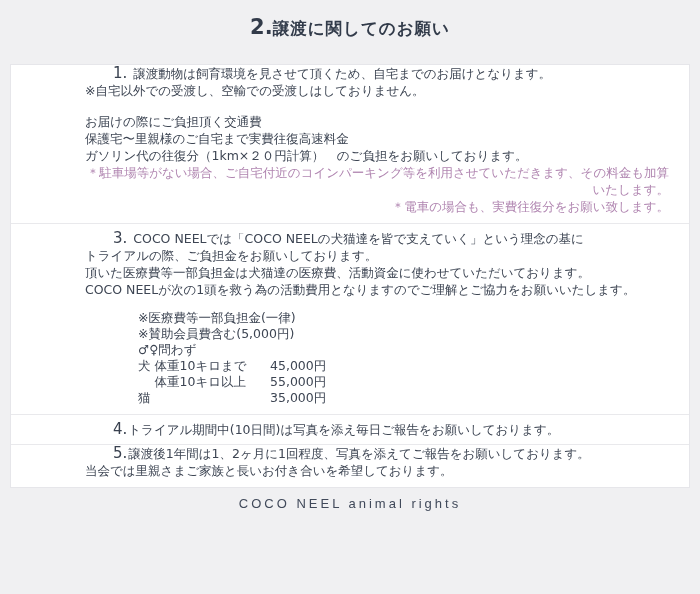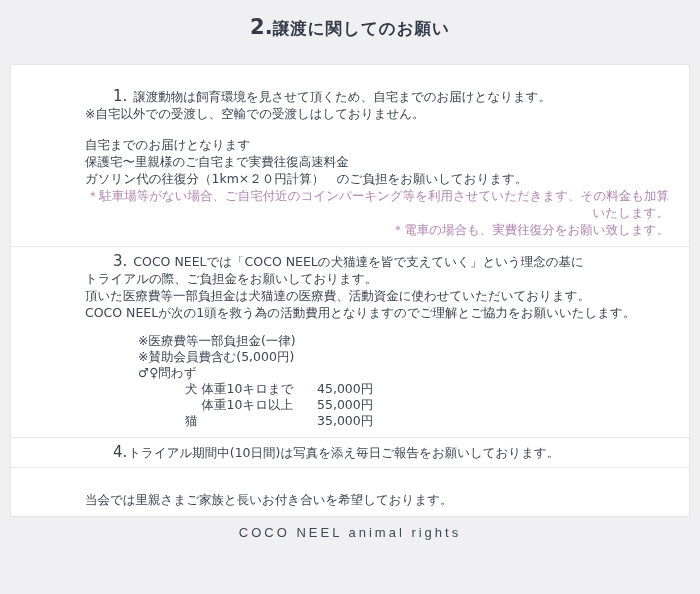--- a/index.html
+++ b/index.html
@@ -11,33 +11,33 @@
   }
   .title {
     height:64px; padding-top:15px; text-align:center;
     color:#323b4a; font-weight:700; font-size:16.5px; letter-spacing:1px;
   }
   .title .title-num { font-size:21px; font-weight:600; letter-spacing:0; }
   .box {
     margin:0 10px; background:#ffffff;
     border:1px solid #e6e6ea;
   }
-  .section { padding:23px 20px 8px 74px; border-bottom:1px solid #e9e9ec; font-size:12.5px; line-height:17px; }
+  .section { padding:0 20px 8px 74px; border-bottom:1px solid #e9e9ec; font-size:12.5px; line-height:17px; }
   .section:last-child { border-bottom:none; }
   .s2 { padding-bottom:4px; }
   .s3 { padding-top:6px; }
   .s4 { padding-top:6px; padding-bottom:6px; }
   .numline { margin-left:28px; }
   .num { font-size:15px; margin-right:6px; color:#39414f; }
   .num-tight { margin-right:1px; }
   .para-transport { margin-top:14px; }
   .pink { color:#b085b0;text-align:right; }
   .fee-block { margin-left:53px; margin-top:12px; line-height:15px; }
   .fee-block .line { line-height:16px; }
-  .fee-row { display:flex; line-height:16px; white-space:pre;margin-left:47px; }
+  .fee-row { display:flex; line-height:16px; white-space:pre; }
   .fee-label { width:132px; }
   .footer {
     margin-top:8px; text-align:center;
     font-family:"Liberation Sans",sans-serif;
     font-size:13px; letter-spacing:3px; color:#40495a;
   }
 </style>
 </head>
 <body>
 
@@ -48,21 +48,21 @@
   </h1>
 
   <div class="box">
 
     <div class="section s1">
       <div class="numline">
         <span class="num">1.</span><span>譲渡動物は飼育環境を見させて頂くため、自宅までのお届けとなります。</span>
       </div>
       <div class="line">※自宅以外での受渡し、空輸での受渡しはしておりません。</div>
       <div class="para-transport">
-        <div class="line">自宅までのお届けとなります</div>
+        <div class="line">お届けの際にご負担頂く交通費</div>
         <div class="line">保護宅〜里親様のご自宅まで実費往復高速料金</div>
         <div class="line">ガソリン代の往復分（1km×２０円計算）　のご負担をお願いしております。</div>
       </div>
       <div class="pink">
         <div class="line">＊駐車場等がない場合、ご自宅付近のコインパーキング等を利用させていただきます、その料金も加算いたします。</div>
         <div class="line">＊電車の場合も、実費往復分をお願い致します。</div>
       </div>
     </div>
 
 
@@ -89,20 +89,23 @@
       </div>
     </div>
 
     <div class="section s4">
       <div class="numline">
         <span class="num num-tight">4.</span><span>トライアル期間中(10日間)は写真を添え毎日ご報告をお願いしております。</span>
       </div>
     </div>
 
     <div class="section s5">
+      <div class="numline">
+        <span class="num num-tight">5.</span><span>譲渡後1年間は1、2ヶ月に1回程度、写真を添えてご報告をお願いしております。</span>
+      </div>
       <div class="line">当会では里親さまご家族と長いお付き合いを希望しております。</div>
     </div>
 
   </div>
 
   <div class="footer">COCO NEEL animal rights</div>
 
 </div>
 
 </body></html>

